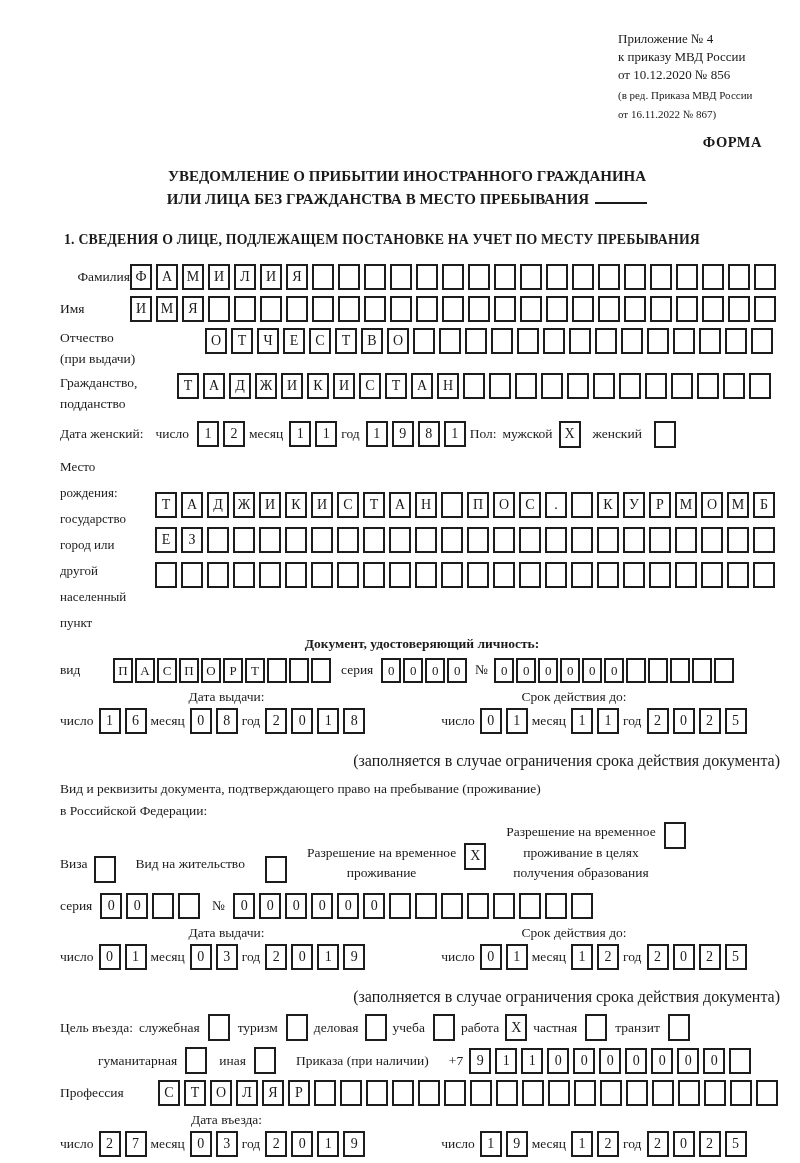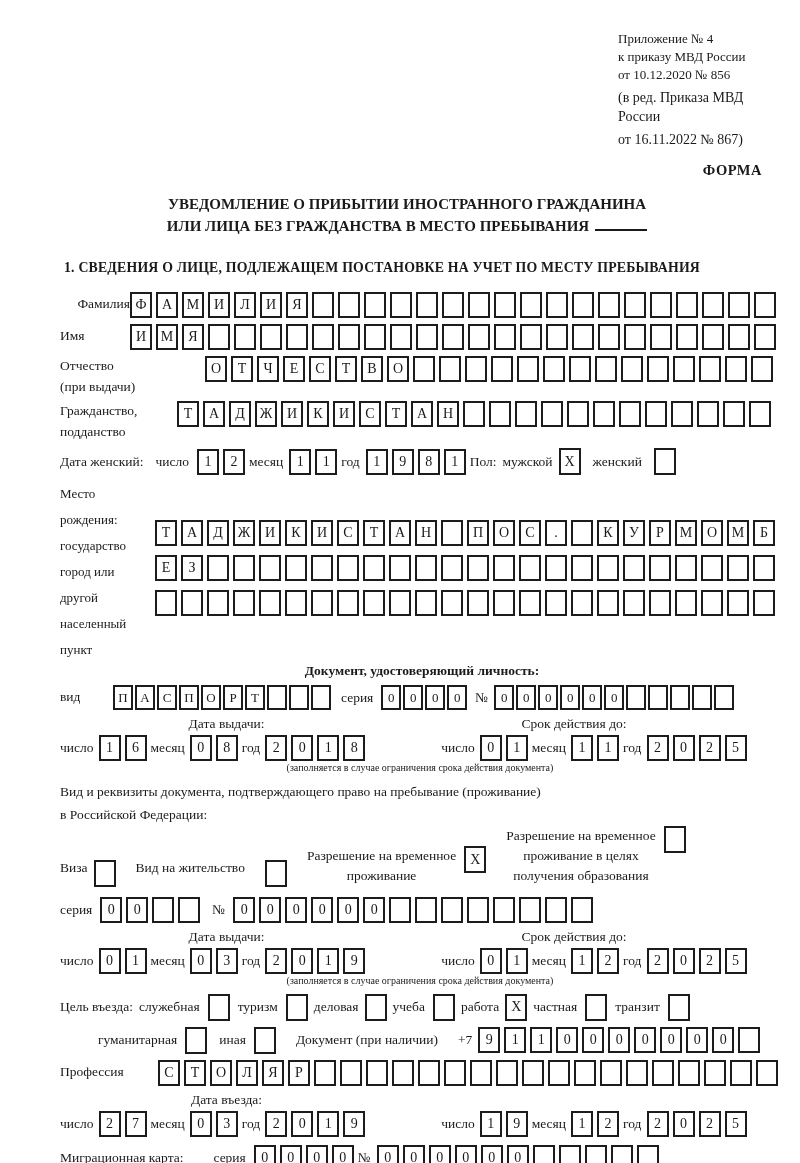--- a/index.html
+++ b/index.html
@@ -2,21 +2,21 @@
 <html><head>
 <meta charset="utf-8">
 <style>
   html,body{margin:0;padding:0;background:#ffffff;}
   body{width:800px;height:1163px;overflow:hidden;color:#1a1a1a;
        font-family:"Liberation Serif","DejaVu Serif",serif;font-size:13.5px;}
   .page{padding:30px 16px 0 60px;}
 
   
   .hdr{margin-left:558px;line-height:1.38;font-size:13px;}
-  .hdr .small{font-size:14px;margin-top:4px;}
+  .hdr .small{font-size:11px;margin-top:4px;}
   .forma{text-align:right;padding-right:22px;margin-top:12px;font-weight:bold;font-size:14.5px;letter-spacing:.5px;}
 
   .title{text-align:center;margin:14px 0 0 -30px;font-weight:bold;font-size:15px;line-height:1.5;}
   .title .uline{display:inline-block;width:52px;border-bottom:2px solid #1a1a1a;height:12px;margin-left:6px;}
   .sec-heading{margin-top:22px;font-weight:bold;font-size:13.8px;margin-left:4px;letter-spacing:.2px;}
 
   
   .frow{display:flex;align-items:center;margin-top:6px;}
   .frow.tight{margin-top:3px;}
   .lbl{white-space:nowrap;}
@@ -30,21 +30,21 @@
       display:inline-flex;align-items:center;justify-content:center;font-size:14px;}
   .gap6{width:6px;flex:0 0 auto}.gap8{width:8px;flex:0 0 auto}.gap12{width:12px;flex:0 0 auto}
   .gap20{width:20px;flex:0 0 auto}.gap30{width:30px;flex:0 0 auto}
 
   .center-bold{text-align:center;font-weight:bold;font-size:13.5px;margin-top:8px;}
   .dlabels{display:flex;margin-top:6px;}
   .dlabels .dl-left{flex:0 0 46%;text-align:center;}
   .dlabels .dl-right{flex:0 0 50%;text-align:center;}
   .dgroup{display:flex;align-items:center;}
   .dgroup .lbl{margin-right:5px;}
-  .note-right{text-align:center;font-size:10px;margin-top:1px;padding-right:4px;}
+  .note-right{text-align:right;font-size:16px;margin-top:18px;padding-right:4px;}
   .intro{margin-top:8px;line-height:1.65;}
   .multiline{text-align:center;line-height:1.5;}
   .permit-row{display:flex;align-items:flex-end;}
   .permit-item{display:flex;align-items:flex-start;}
   .birth-block{display:flex;align-items:center;margin-top:6px;}
   .birth-rows .boxes{margin-bottom:9px;}
 </style>
 </head>
 <body>
 
@@ -554,21 +554,21 @@
   <div class="frow">
     <span style="width:38px;flex:0 0 auto;"></span>
     <span class="lbl">гуманитарная</span>
       <span class="gap8"></span>
     <span class="cb"></span>
       <span class="gap12"></span>
     <span class="lbl">иная</span>
       <span class="gap8"></span>
     <span class="cb"></span>
     <span class="gap20"></span>
-    <span class="lbl">Документ (при наличии)</span>
+    <span class="lbl">Приказа (при наличии)</span>
     <span class="gap20"></span>
     <span class="lbl">+7</span>
       <span class="gap6"></span>
     <div class="boxes">
         <div class="cell">9</div>
         <div class="cell">1</div>
         <div class="cell">1</div>
         <div class="cell">0</div>
         <div class="cell">0</div>
         <div class="cell">0</div>

